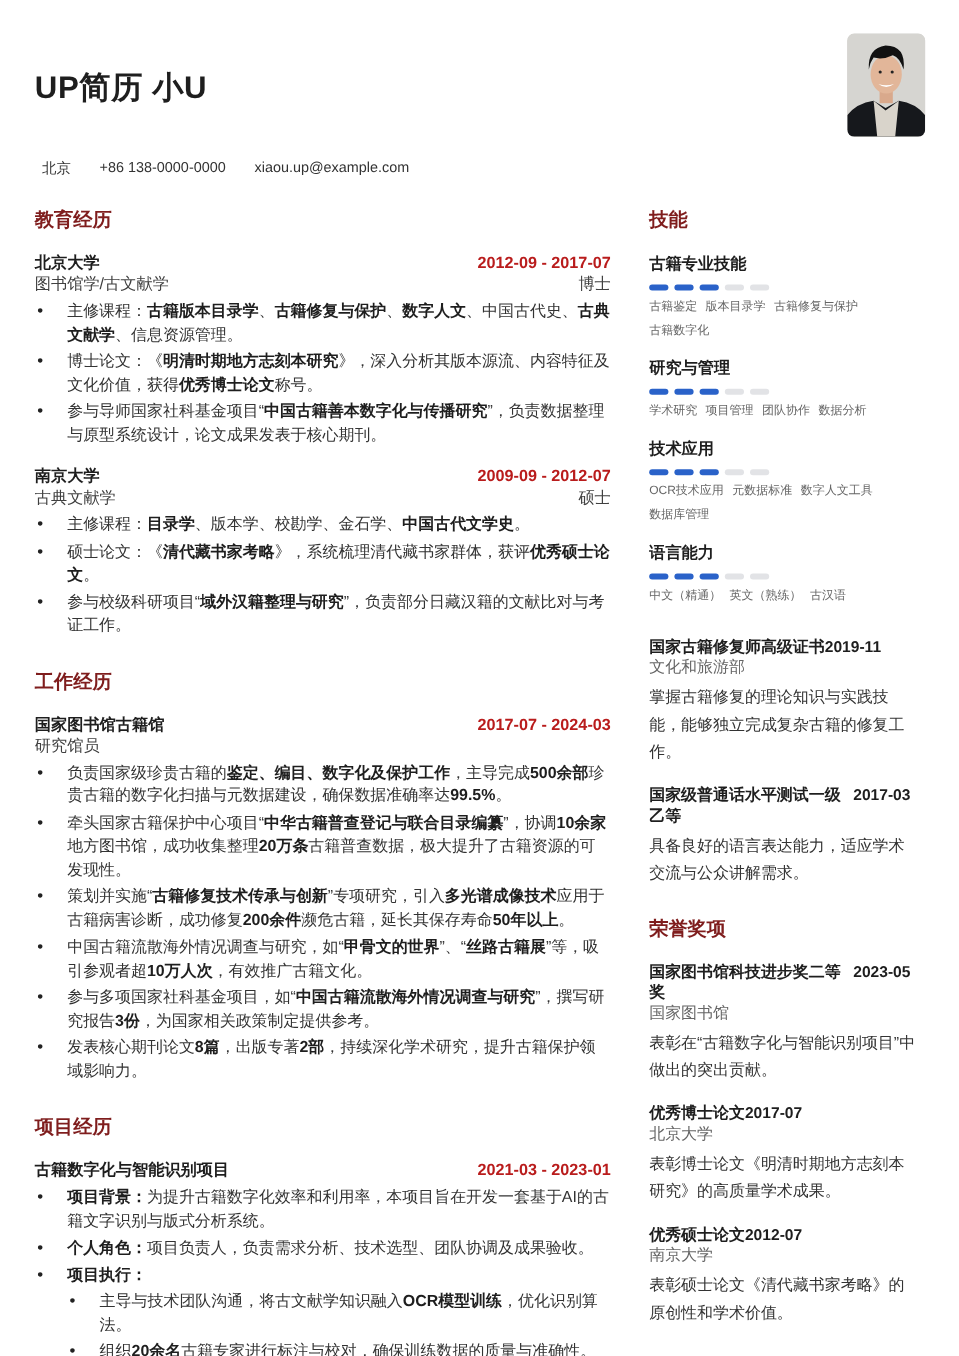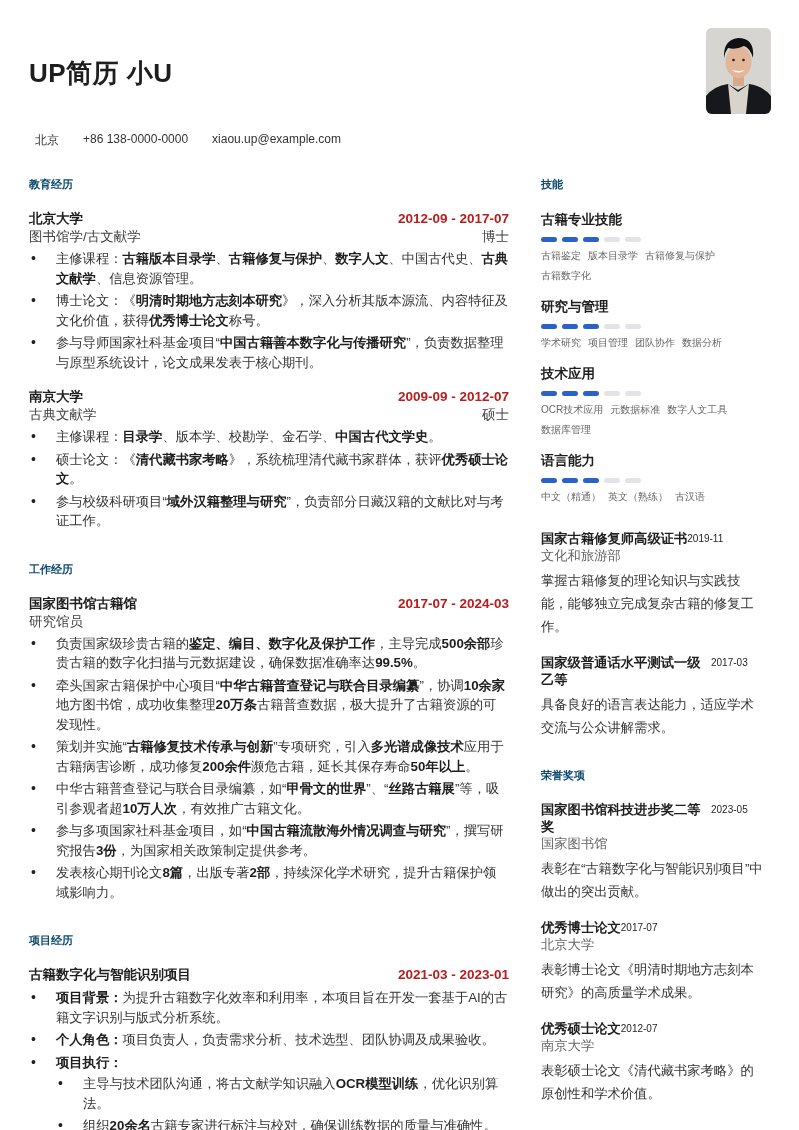--- a/index.html
+++ b/index.html
@@ -8,21 +8,21 @@
   .page { position: absolute; left: 0; top: 0; width: 799px; height: 1130px; overflow: hidden; }
 
   .name { position: absolute; left: 29px; top: 56px; font-size: 26px; font-weight: 600; color: #1e1e1e; letter-spacing: 0.5px; }
   .photo { position: absolute; left: 706px; top: 28px; width: 65px; height: 86px; border-radius: 6px; overflow: hidden; background: #d4d3cf; }
   .contacts { position: absolute; left: 35px; top: 132px; font-size: 12px; color: #333; display: flex; gap: 0; }
   .contacts span { margin-right: 24px; }
 
   .left { position: absolute; left: 29px; top: 172px; width: 480px; }
   .right { position: absolute; left: 541px; top: 172px; width: 230px; }
 
-  .sec-title { font-size: 11px; font-weight: 600; color: #0c4a6e; margin-bottom: 14px; height: 24px; line-height: 24px; }
+  .sec-title { font-size: 16px; font-weight: 600; color: #7f1d1d; margin-bottom: 14px; height: 24px; line-height: 24px; }
   .entry { margin-bottom: 16px; }
   .row { display: flex; justify-content: space-between; align-items: baseline; }
   .e-title { font-size: 13.5px; font-weight: 700; color: #1e1e1e; line-height: 18px; }
   .e-date { font-size: 13.5px; font-weight: 600; color: #b91c1c; line-height: 18px; }
   .e-sub { font-size: 13.5px; color: #404040; line-height: 17px; }
   ul.bullets { list-style: none; margin-top: 4px; }
   ul.bullets li { position: relative; padding-left: 27px; font-size: 13.3px; line-height: 19.5px; color: #333; margin-bottom: 3px; }
   ul.bullets li::before { content: "•"; position: absolute; left: 2px; top: 0; color: #222; font-size: 14px; }
   ul.sub { list-style: none; margin-top: 2px; }
   ul.sub li { padding-left: 27px; }
@@ -31,21 +31,21 @@
   .skill { margin-bottom: 12px; }
   .skill-name { font-size: 13.5px; font-weight: 700; color: #1e1e1e; line-height: 20px; }
   .dots { display: flex; gap: 5px; margin: 7px 0 5px; }
   .dot { width: 16px; height: 5px; border-radius: 3px; background: #e2e3e6; }
   .dot.on { background: #2a62c9; }
   .tags { display: flex; flex-wrap: wrap; column-gap: 7px; row-gap: 2px; font-size: 10px; color: #666; line-height: 18px; }
 
   .r-entry { margin-bottom: 16px; }
   .r-head { display: flex; justify-content: flex-start; align-items: flex-start; width: 223px; }
   .r-title { font-size: 13.3px; font-weight: 700; color: #1e1e1e; line-height: 17px; max-width: 170px; }
-  .r-date { font-size: 10px; font-weight: 400; color: #1e1e1e; line-height: 17px; white-space: nowrap; }
+  .r-date { font-size: 13px; font-weight: 700; color: #1e1e1e; line-height: 17px; white-space: nowrap; }
   .r-sub { font-size: 13.3px; color: #666; line-height: 17px; }
   .r-desc { font-size: 13.3px; color: #333; line-height: 23px; margin-top: 5px; width: 225px; }
 </style>
 </head>
 <body>
 
 <div class="page">
 
   <div class="name">UP简历 小U</div>
 
@@ -113,21 +113,21 @@
           <div class="entry">
             <div class="row">
               <span class="e-title">国家图书馆古籍馆</span>
               <span class="e-date">2017-07 - 2024-03</span>
             </div>
             <div class="e-sub">研究馆员</div>
             <ul class="bullets">
               <li><span>负责国家级珍贵古籍的</span><b>鉴定、编目、数字化及保护工作</b><span>，主导完成</span><b>500余部</b><span>珍贵古籍的数字化扫描与元数据建设，确保数据准确率达</span><b>99.5%</b><span>。</span></li>
               <li><span>牵头国家古籍保护中心项目“</span><b>中华古籍普查登记与联合目录编纂</b><span>”，协调</span><b>10余家</b><span>地方图书馆，成功收集整理</span><b>20万条</b><span>古籍普查数据，极大提升了古籍资源的可发现性。</span></li>
               <li><span>策划并实施“</span><b>古籍修复技术传承与创新</b><span>”专项研究，引入</span><b>多光谱成像技术</b><span>应用于古籍病害诊断，成功修复</span><b>200余件</b><span>濒危古籍，延长其保存寿命</span><b>50年以上</b><span>。</span></li>
-              <li><span>中华古籍普查登记与联合目录编纂，如“</span><b>甲骨文的世界</b><span>”、“</span><b>丝路古籍展</b><span>”等，吸引参观者超</span><b>10万人次</b><span>，有效推广古籍文化。</span></li>
+              <li><span>中国古籍流散海外情况调查与研究，如“</span><b>甲骨文的世界</b><span>”、“</span><b>丝路古籍展</b><span>”等，吸引参观者超</span><b>10万人次</b><span>，有效推广古籍文化。</span></li>
               <li><span>参与多项国家社科基金项目，如“</span><b>中国古籍流散海外情况调查与研究</b><span>”，撰写研究报告</span><b>3份</b><span>，为国家相关政策制定提供参考。</span></li>
               <li><span>发表核心期刊论文</span><b>8篇</b><span>，出版专著</span><b>2部</b><span>，持续深化学术研究，提升古籍保护领域影响力。</span></li>
             </ul>
           </div>
         </div>
     </section>
 
     <section style="margin-top:26px;">
       <div class="sec-title">项目经历</div>
       <div id="proj-list">

